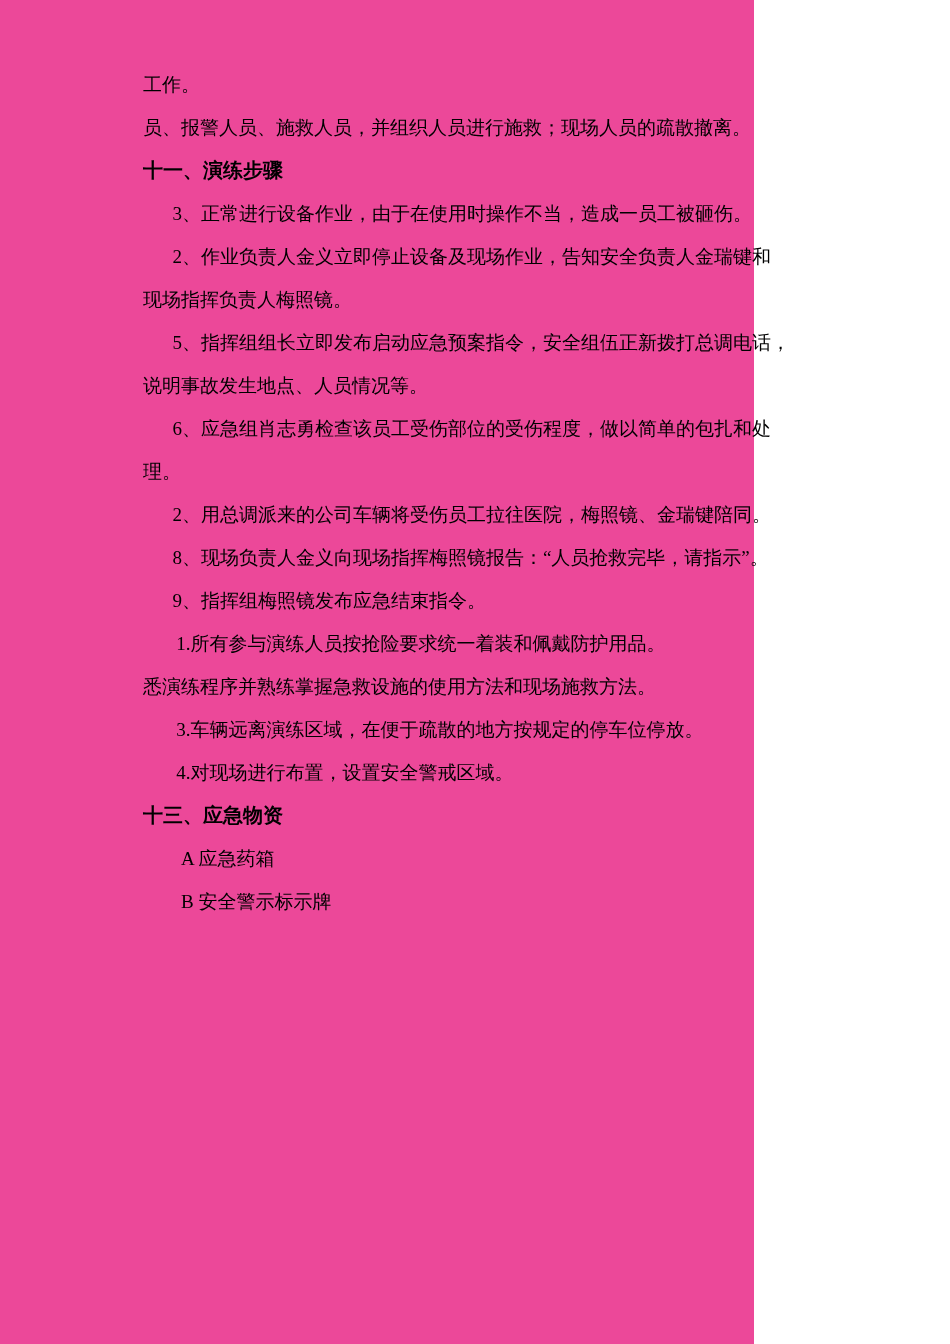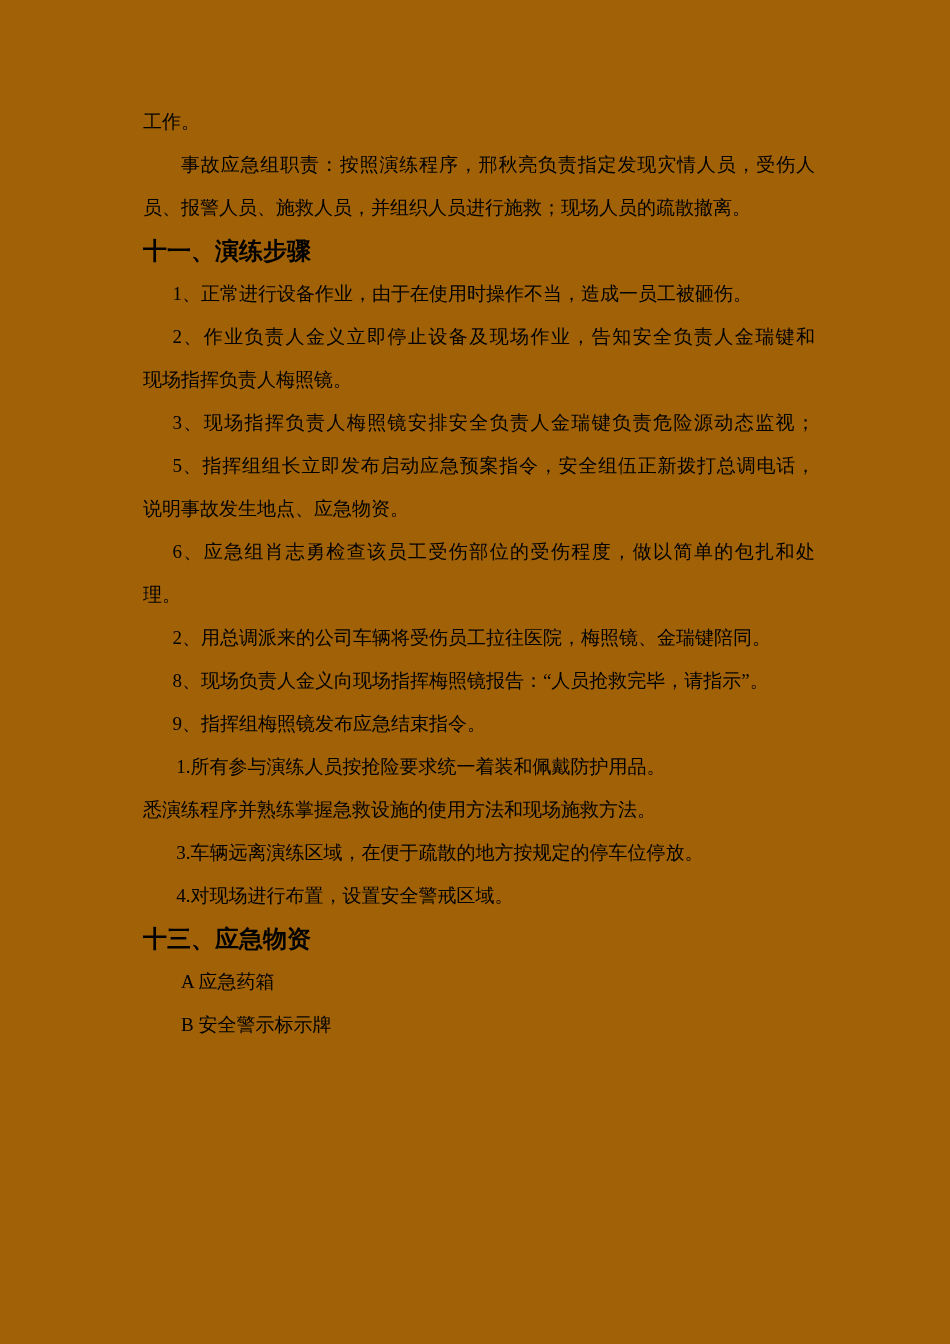--- a/index.html
+++ b/index.html
@@ -8,24 +8,24 @@
     background: #ffffff;
   }
   body {
     width: 950px;
     height: 1344px;
     overflow: hidden;
     color: #000000;
   }
   .doc-page {
     box-sizing: border-box;
-    width: 950px;
+    width: 754px;
     height: 1344px;
-    padding: 100px 135px 0 143px;
-    background: #a16207;
+    padding: 63px 135px 0 143px;
+    background: #ec4899;
     font-family: "Liberation Serif", "DejaVu Serif", serif;
     font-size: 19px;
     color: #000000;
   }
   .ln {
     height: 43px;
     line-height: 43px;
     white-space: nowrap;
     text-align: left;
   }
@@ -34,40 +34,38 @@
   .ind15 { text-indent: 1.55em; } 
   .ind17 { text-indent: 1.75em; } 
   
   .full {
     text-align: justify;
     text-align-last: justify;
   }
   .heading {
     font-family: "Liberation Sans", "DejaVu Sans", sans-serif;
     font-weight: bold;
-    font-size: 24px;
+    font-size: 20px;
   }
 </style>
 </head>
 <body>
 
 <div class="doc-page">
 
   <div class="ln">工作。</div>
-  <div class="ln ind2 full">事故应急组职责：按照演练程序，邢秋亮负责指定发现灾情人员，受伤人</div>
   <div class="ln">员、报警人员、施救人员，并组织人员进行施救；现场人员的疏散撤离。</div>
 
   <div class="ln heading">十一、演练步骤</div>
 
-  <div class="ln ind15">1、正常进行设备作业，由于在使用时操作不当，造成一员工被砸伤。</div>
+  <div class="ln ind15">3、正常进行设备作业，由于在使用时操作不当，造成一员工被砸伤。</div>
   <div class="ln ind15 full">2、作业负责人金义立即停止设备及现场作业，告知安全负责人金瑞键和</div>
   <div class="ln">现场指挥负责人梅照镜。</div>
-  <div class="ln ind15 full">3、现场指挥负责人梅照镜安排安全负责人金瑞键负责危险源动态监视；</div>
   <div class="ln ind15 full">5、指挥组组长立即发布启动应急预案指令，安全组伍正新拨打总调电话，</div>
-  <div class="ln">说明事故发生地点、应急物资。</div>
+  <div class="ln">说明事故发生地点、人员情况等。</div>
   <div class="ln ind15 full">6、应急组肖志勇检查该员工受伤部位的受伤程度，做以简单的包扎和处</div>
   <div class="ln">理。</div>
   <div class="ln ind15">2、用总调派来的公司车辆将受伤员工拉往医院，梅照镜、金瑞键陪同。</div>
   <div class="ln ind15">8、现场负责人金义向现场指挥梅照镜报告：“人员抢救完毕，请指示”。</div>
   <div class="ln ind15">9、指挥组梅照镜发布应急结束指令。</div>
 
 
   <div class="ln ind17">1.所有参与演练人员按抢险要求统一着装和佩戴防护用品。</div>
   <div class="ln">悉演练程序并熟练掌握急救设施的使用方法和现场施救方法。</div>
   <div class="ln ind17">3.车辆远离演练区域，在便于疏散的地方按规定的停车位停放。</div>

